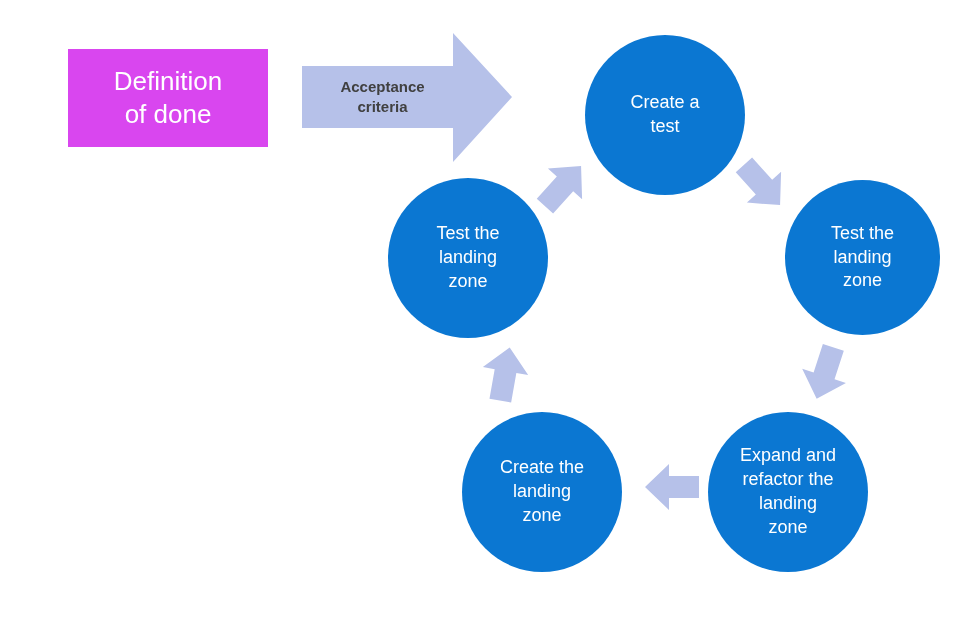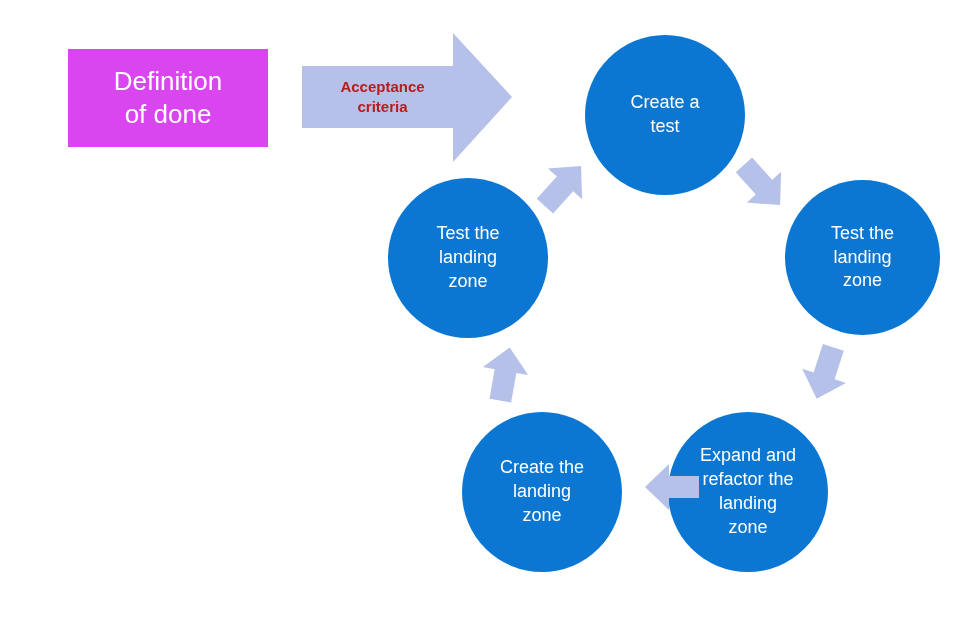--- a/index.html
+++ b/index.html
@@ -25,35 +25,35 @@
     color: #ffffff;
     font-size: 26px; font-weight: 300; line-height: 1.27;
   }
 
   
   .big-arrow-svg { position: absolute; left: 300px; top: 30px; }
   .big-arrow-label {
     position: absolute; left: 310px; top: 66px;
     width: 145px; height: 62px;
     display: flex; align-items: center; justify-content: center;
-    color: #b91c1c; font-size: 15px; font-weight: bold; line-height: 1.35;
+    color: #404040; font-size: 15px; font-weight: bold; line-height: 1.35;
   }
 
   
   .circle {
     position: absolute;
     border-radius: 50%;
     background: #0b77d2;
     display: flex; align-items: center; justify-content: center;
     color: #ffffff;
     font-size: 18px; line-height: 1.33;
   }
   .c-top          { left: 585px; top:  35px; width: 160px; height: 160px; }
   .c-right        { left: 785px; top: 180px; width: 155px; height: 155px; }
-  .c-bottom-right { left: 668px; top: 412px; width: 160px; height: 160px; }
+  .c-bottom-right { left: 708px; top: 412px; width: 160px; height: 160px; }
   .c-bottom-left  { left: 462px; top: 412px; width: 160px; height: 160px; }
   .c-left         { left: 388px; top: 178px; width: 160px; height: 160px; }
 
   
   .sm-arrow { position: absolute; width: 70px; height: 70px; }
   .a-left-to-top     { left: 528px; top: 151px; transform: rotate(42deg); }
   .a-top-to-right    { left: 727px; top: 150px; transform: rotate(138deg); }
   .a-right-to-br     { left: 790px; top: 338px; transform: rotate(198deg); }
   .a-br-to-bl        { left: 637px; top: 452px; transform: rotate(270deg); }
   .a-bl-to-left      { left: 470px; top: 339px; transform: rotate(10deg); }

